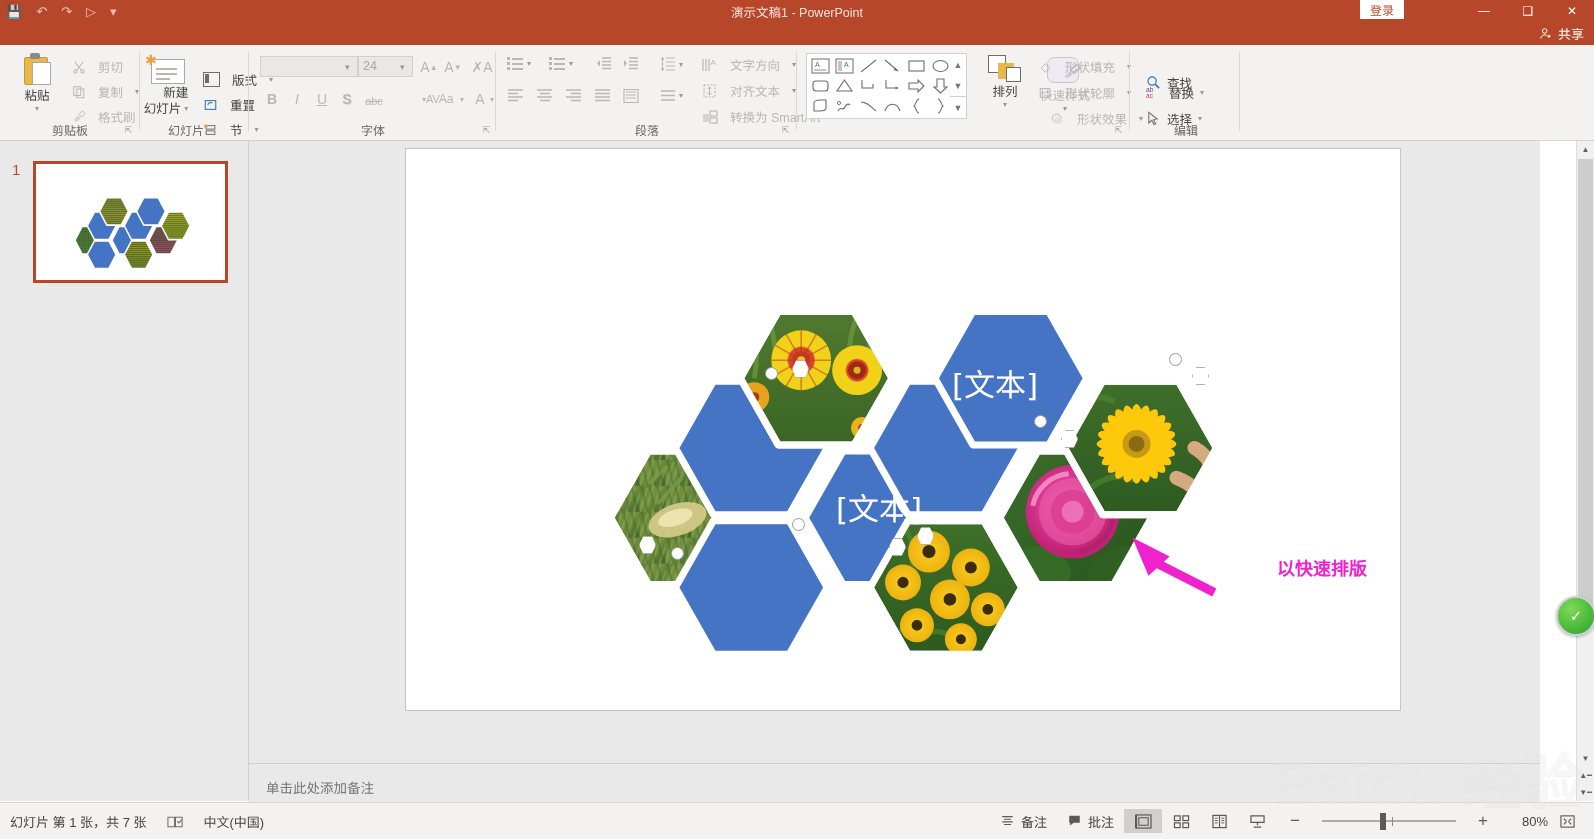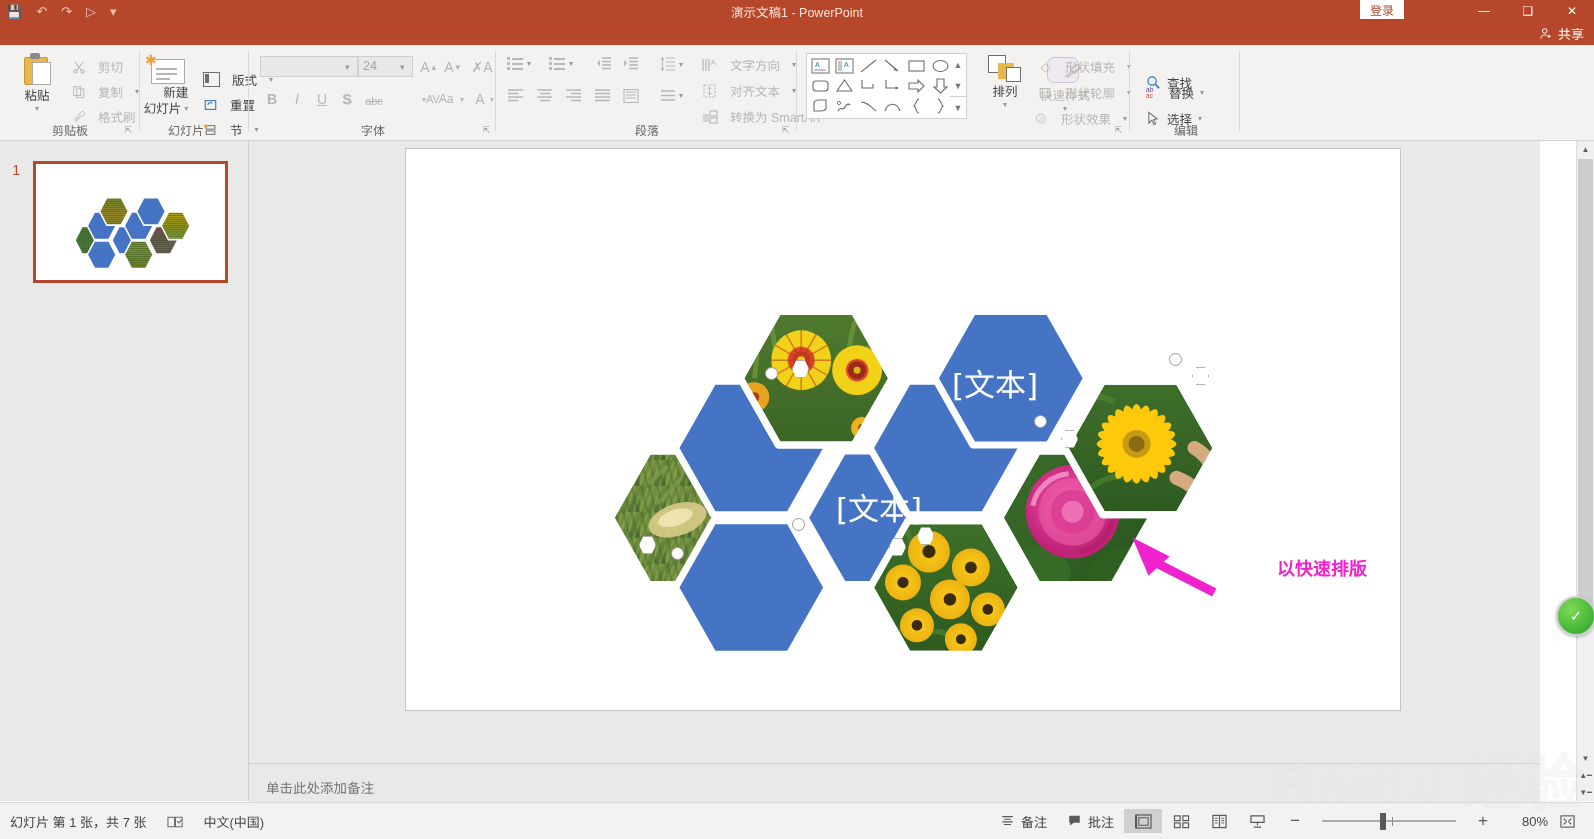--- a/index.html
+++ b/index.html
@@ -496,21 +496,21 @@
         <span class="caret">▾</span>
       </div>
       <div class="smallrow" style="left:4px;top:38px;">
         <svg width="15" height="14" viewBox="0 0 16 16">
             <rect x="2" y="3" width="11" height="10" fill="none" stroke="#b9b7b5" stroke-width="1.2"></rect>
             <path d="M9 10l4-4 1.6 1.6-4 4z" fill="#d7d5d3"></path>
           </svg>
         <span>形状轮廓</span>
         <span class="caret">▾</span>
       </div>
-      <div class="smallrow" style="left:0;top:64px;text-align:right;">
+      <div class="smallrow" style="left:16px;top:64px;text-align:right;">
         <svg width="15" height="14" viewBox="0 0 16 16">
             <ellipse cx="7" cy="7" rx="5" ry="4.5" fill="none" stroke="#b9b7b5" stroke-width="1.1"></ellipse>
             <ellipse cx="9" cy="9.5" rx="5" ry="4.5" fill="#e2e0de" opacity=".8"></ellipse>
           </svg>
         <span>形状效果</span>
         <span class="caret">▾</span>
       </div>
       <div class="gsep" style="right:0;"></div>
     </div>
 

